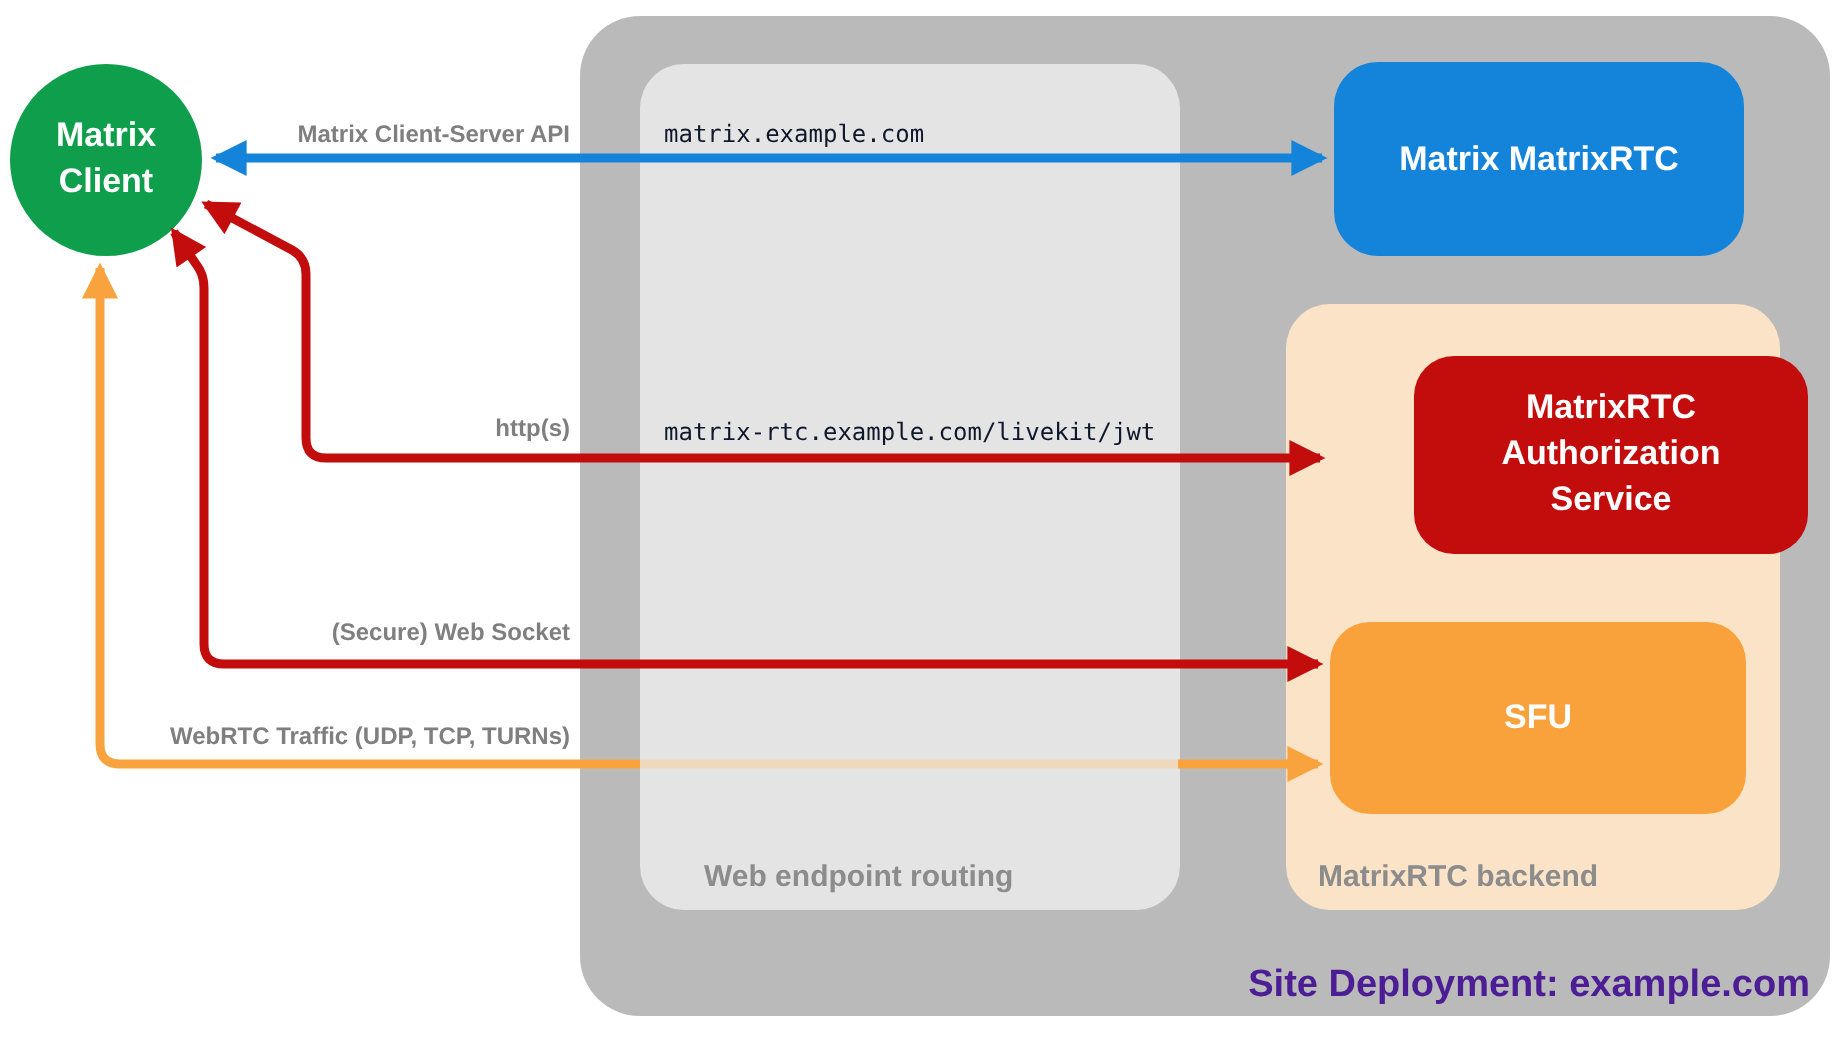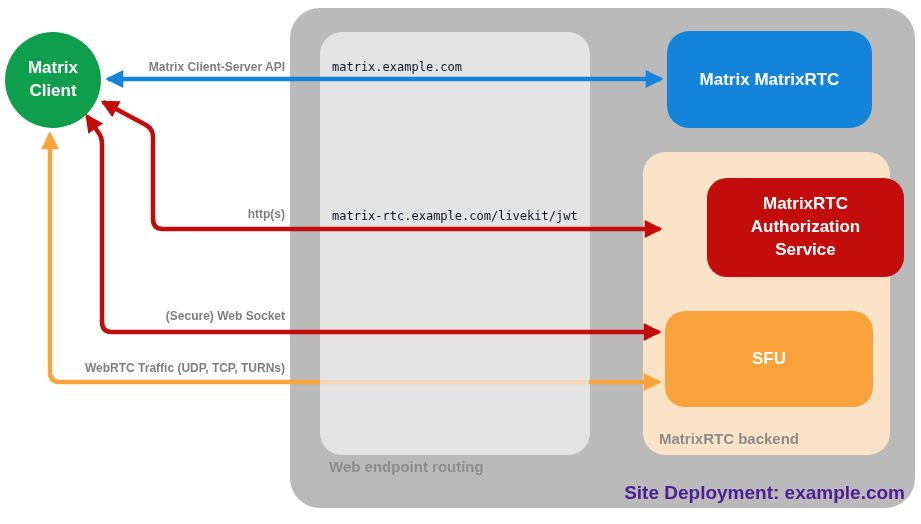--- a/index.html
+++ b/index.html
@@ -18,21 +18,21 @@
     color:#ffffff; font-weight:bold; font-size:17px; text-align:center;
   }
   #client-node     { left:5px;   top:32px;  width:96px;  height:96px; background:#0f9f4c; border-radius:50%; }
   #client-node .node-label { white-space:pre-line; line-height:1.35; }
   #homeserver-node { left:667px; top:31px;  width:205px; height:97px; background:#1484db; border-radius:22px; }
   #auth-node       { left:666px; top:178px; width:197px; height:99px; background:#c30d0d; border-radius:20px;margin-left:41px; }
   #auth-node .node-label { width:150px; line-height:1.35; }
   #sfu-node        { left:665px; top:311px; width:208px; height:96px; background:#f9a13b; border-radius:20px; }
   
   .container-label { position:absolute; font-weight:bold; font-size:15px; color:#8c8c8c; }
-  #routing-label { left:329px; top:430px;margin-top:28px; }
+  #routing-label { left:352px; top:430px; }
   #backend-label { left:659px; top:430px; }
   #site-label {
     position:absolute; right:16px; top:482px;
     font-weight:bold; font-size:19px; color:#4c1d95;
   }
   
   .conn-label {
     position:absolute; right:636px; width:300px; text-align:right;
     font-size:12px; font-weight:bold; color:#7f7f7f; white-space:nowrap;
   }

